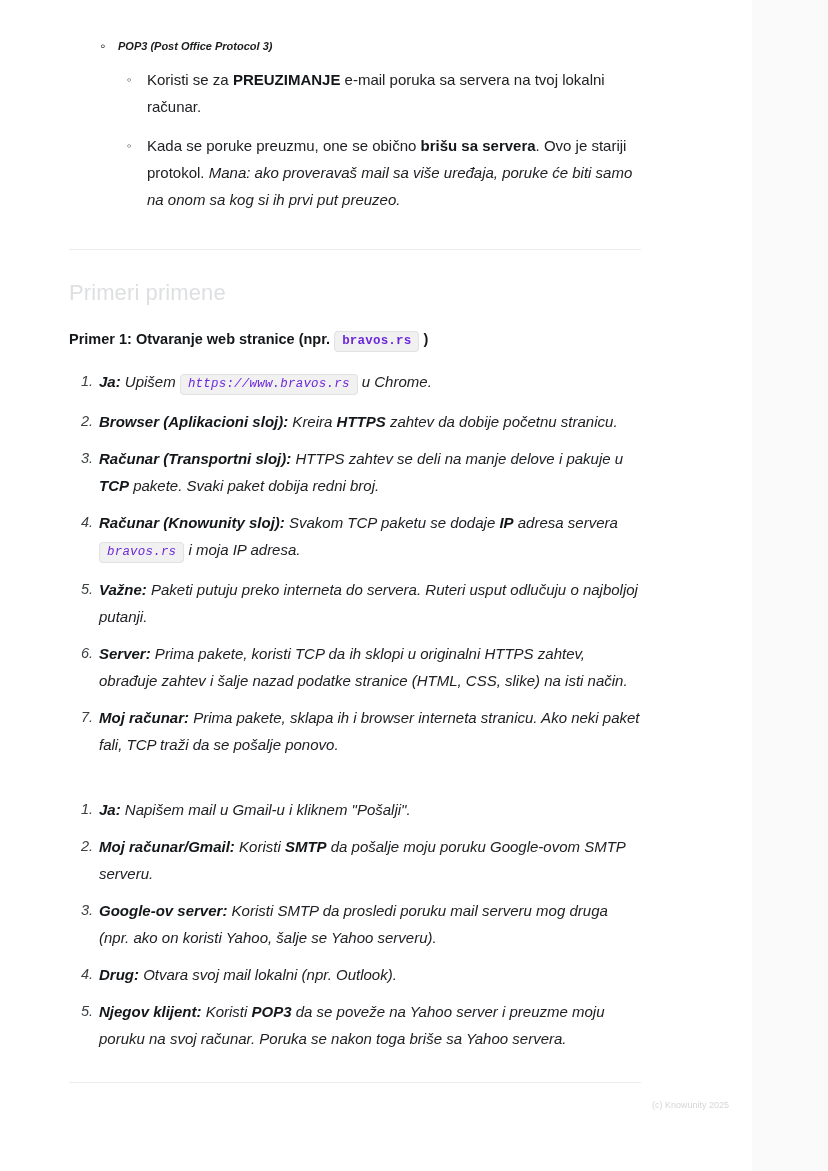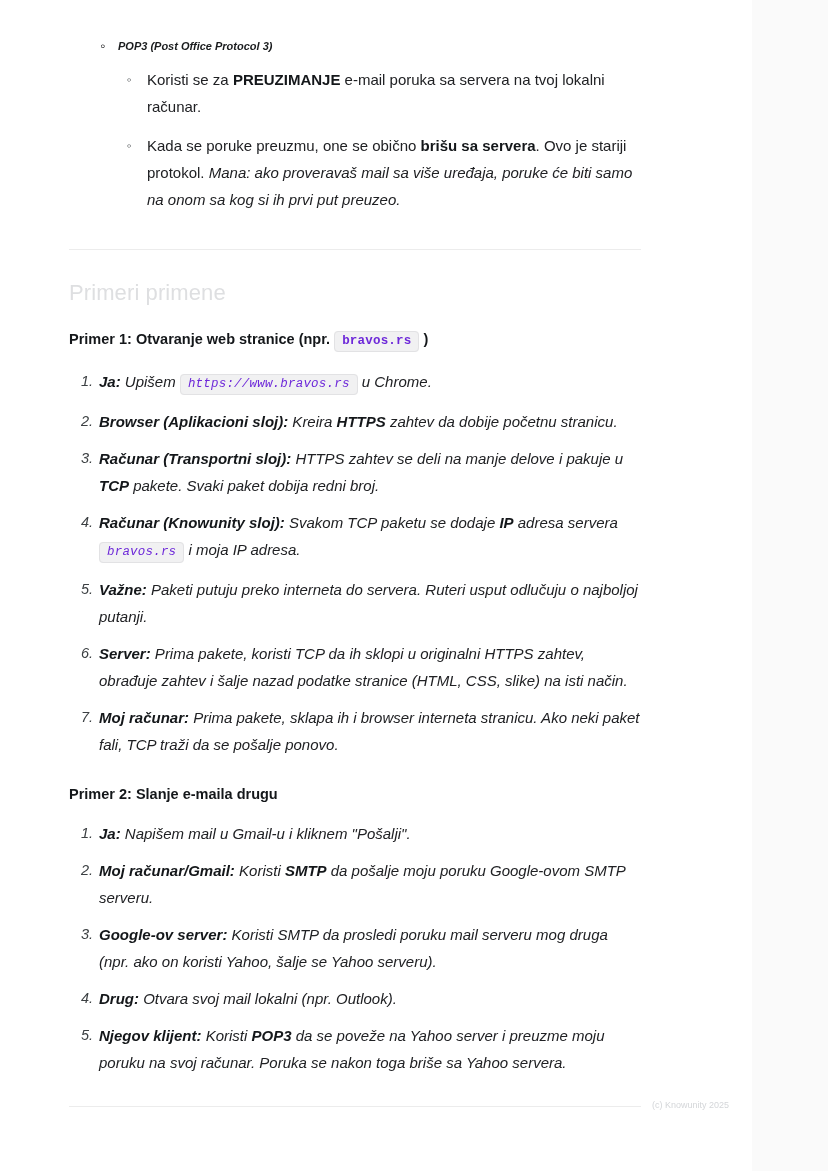--- a/index.html
+++ b/index.html
@@ -244,21 +244,20 @@
         </li>
       <li>
           <span class="txt"><b>Server:</b><span> Prima pakete, koristi TCP da ih sklopi u originalni HTTPS zahtev, obrađuje zahtev i šalje nazad podatke stranice (HTML, CSS, slike) na isti način.</span></span>
         </li>
       <li>
           <span class="txt"><b>Moj računar:</b><span> Prima pakete, sklapa ih i browser interneta stranicu. Ako neki paket fali, TCP traži da se pošalje ponovo.</span></span>
         </li>
     </ol>
 
     <div style="height:14px"></div>
-    <div class="sub-title"><b>Primer 2: Slanje e-maila drugu</b></div>
 
     <div style="height:14px"></div>
     <ol class="steps">
       <li>
           <span class="txt"><b>Ja:</b><span> Napišem mail u Gmail-u i kliknem "Pošalji".</span></span>
         </li>
       <li>
           <span class="txt"><b>Moj računar/Gmail:</b><span> Koristi </span><b>SMTP</b><span> da pošalje moju poruku Google-ovom SMTP serveru.</span></span>
         </li>
       <li>

